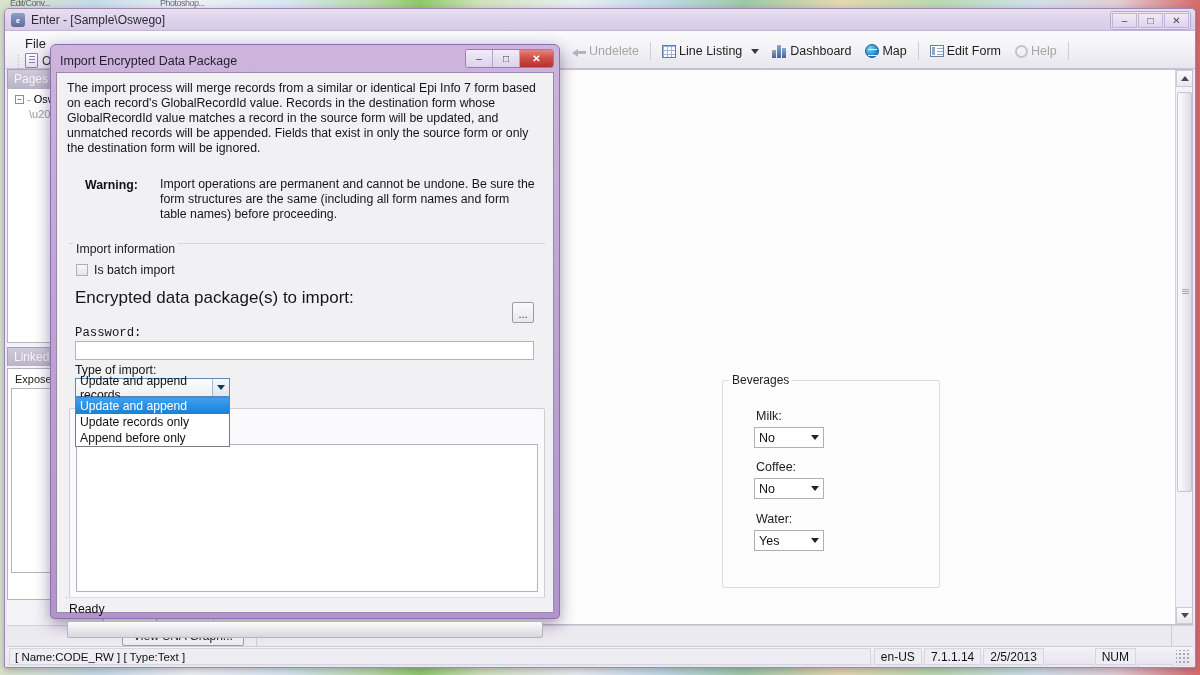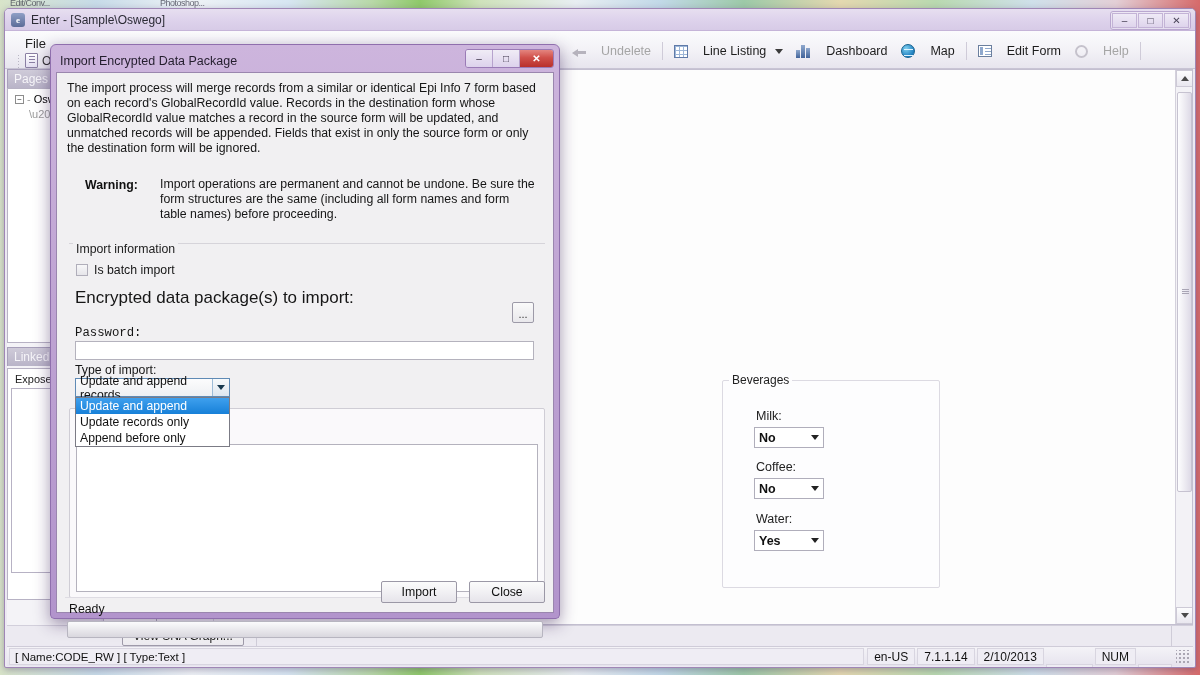--- a/index.html
+++ b/index.html
@@ -93,21 +93,21 @@
     background: linear-gradient(180deg,#fff,#e2ddf0); border-radius: 1px;
     position: relative;
   }
   .doc-ico::after{content:"";position:absolute;left:3px;top:2px;width:6px;height:1px;
     box-shadow:0 0 0 0 #8a7fa3,0 3px 0 0 #8a7fa3,0 6px 0 0 #8a7fa3;background:#8a7fa3;}
   #toolbar-right {
     position: absolute; left: 560px; top: 8px; right: 6px; height: 24px;
     display: flex; align-items: center; gap: 0px;
   }
   .tb-item {
-    display: flex; align-items: center; gap: 15px;
+    display: flex; align-items: center; gap: 3px;
     padding: 3px 7px; font-size: 12.5px; color: #1d1d1d; white-space: nowrap;
   }
   .tb-item.disabled { color: #a5a5a5; }
   .tb-sep { width: 1px; height: 18px; background: #cfcbd8; margin: 0 4px; }
   .ico-undelete {
     width: 14px; height: 12px; position: relative;
   }
   .ico-undelete::before {
     content:""; position:absolute; left:0; top:4px;
     border-top: 4px solid transparent; border-bottom: 4px solid transparent;
@@ -184,21 +184,21 @@
   }
   .fld-label { position:absolute; font-size:12.5px; color:#222; white-space:nowrap;}
   .fld-input {
     position:absolute; background:#fff; border:1px solid #b0aebb;
     font-size:12.5px; color:#111; padding:2px 4px; height:21px; line-height:16px;
     white-space:nowrap; overflow:hidden;
   }
   .fld-combo {
     position:absolute; background:#fff; border:1px solid #b0aebb;
     font-size:12.5px; color:#111; height:21px; line-height:16px; padding:2px 4px;
-    display:flex; align-items:center; justify-content:space-between;font-weight:bold;
+    display:flex; align-items:center; justify-content:space-between;
   }
   .fld-combo .arw {
     width:0;height:0;border-left:4px solid transparent;border-right:4px solid transparent;
     border-top:5px solid #222; margin-left:6px;
   }
   #foodhist-title {
     position:absolute; left:118px; top:285px;
     font-size:14px; font-weight:bold; color:#111;
   }
   .group-box {
@@ -541,21 +541,21 @@
   <div id="bottom-bar">
     <div id="sna-btn">View SNA Graph...</div>
     <div class="bb-cell" style="flex:1;margin-left:12px;"></div>
     <div class="bb-cell" style="width:22px;"></div>
   </div>
 
   <div id="status-bar">
     <div id="status-left">[ Name:CODE_RW ] [ Type:Text ]</div>
     <div class="status-cell">en-US</div>
     <div class="status-cell">7.1.1.14</div>
-    <div class="status-cell">2/10/2013</div>
+    <div class="status-cell">2/5/2013</div>
     <div class="status-cell dim">CAPS</div>
     <div class="status-cell">NUM</div>
     <div class="status-cell dim">INS</div>
     <div id="status-grip"></div>
   </div>
 </div>
 
 <div id="dialog">
   <div id="dlg-titlebar">
     <div id="dlg-title">Import Encrypted Data Package</div>
@@ -600,18 +600,14 @@
     </div>
 
     <div id="results-frame">
       <div id="results-box"></div>
     </div>
 
     <div id="ready-sep"></div>
     <div id="ready-label">Ready</div>
     <div id="progress-bar"></div>
 
-    <div id="dlg-btn-row">
-      <div class="dlg-btn">Import</div>
-      <div class="dlg-btn">Close</div>
-    </div>
   </div>
 </div>
 
 </body></html>

